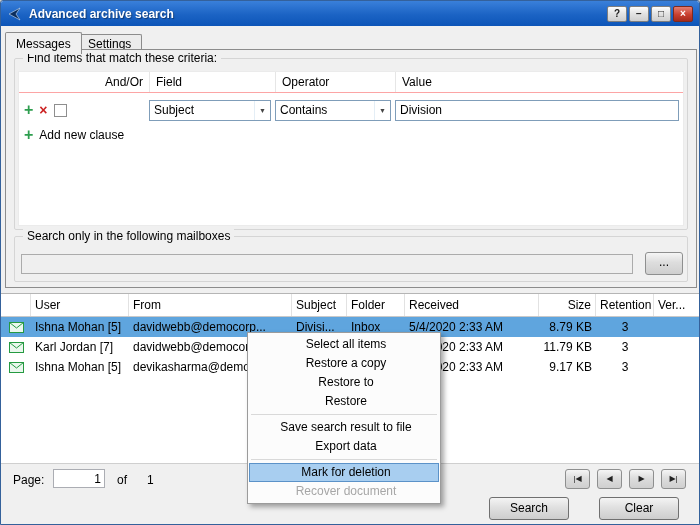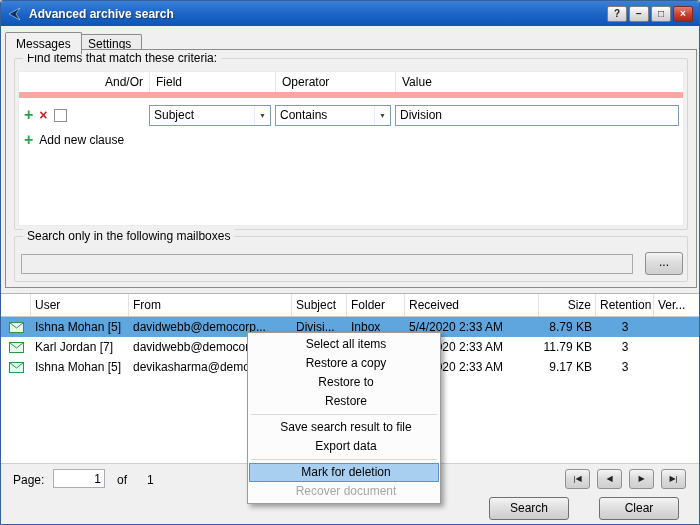--- a/index.html
+++ b/index.html
@@ -39,21 +39,21 @@
     background:#F0F0F0;border:1px solid #8C8C8C;z-index:1;
   }
   
   .group{position:absolute;box-sizing:border-box;border:1px solid #D5D5D5;border-radius:2px;}
   .group-label{position:absolute;top:-8px;left:8px;background:#F0F0F0;padding:0 4px;line-height:14px;}
   .g-criteria{left:8px;top:8px;width:674px;height:172px;}
   .g-mail{left:8px;top:186px;width:674px;height:46px;}
   
   .grid{position:absolute;left:3px;top:12px;right:3px;bottom:3px;background:#fff;border:1px solid #EBEBEB;}
   .grow{display:flex;align-items:center;}
-  .g-head{height:20px;border-bottom:6px solid #fca5a5;color:#000;}
+  .g-head{height:20px;border-bottom:1px solid #fca5a5;color:#000;}
   .hc{box-sizing:border-box;height:20px;line-height:20px;padding:0 6px;border-left:1px solid #E6E6E6;white-space:nowrap;overflow:hidden;}
   .hc:first-child{border-left:none;}
   .c-ctl{width:130px;flex:0 0 130px;text-align:right;}
   .c-field{width:126px;flex:0 0 126px;}
   .c-op{width:120px;flex:0 0 120px;}
   .c-val{flex:1;}
   .g-clause{height:30px;padding-top:2px;}
   .ctl-cell{width:130px;flex:0 0 130px;display:flex;align-items:center;gap:6px;padding-left:5px;box-sizing:border-box;}
   .icon-plus{color:#2E9E4F;font-size:16px;font-weight:bold;line-height:14px;cursor:default;}
   .icon-x{color:#CC2222;font-size:14px;font-weight:bold;line-height:14px;cursor:default;}

